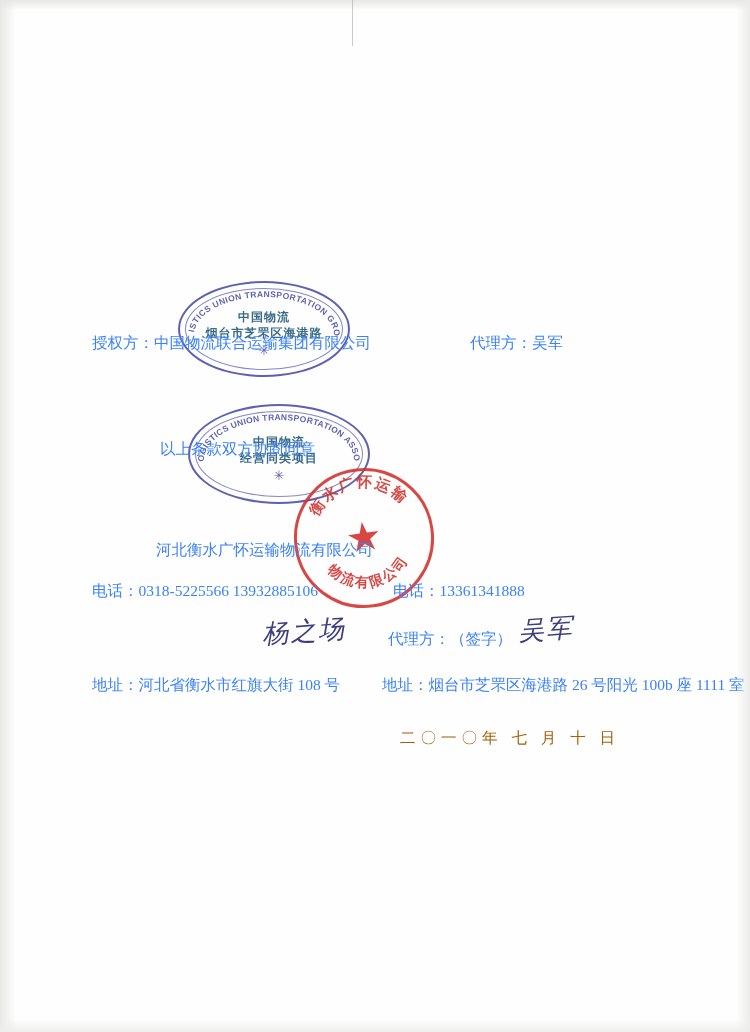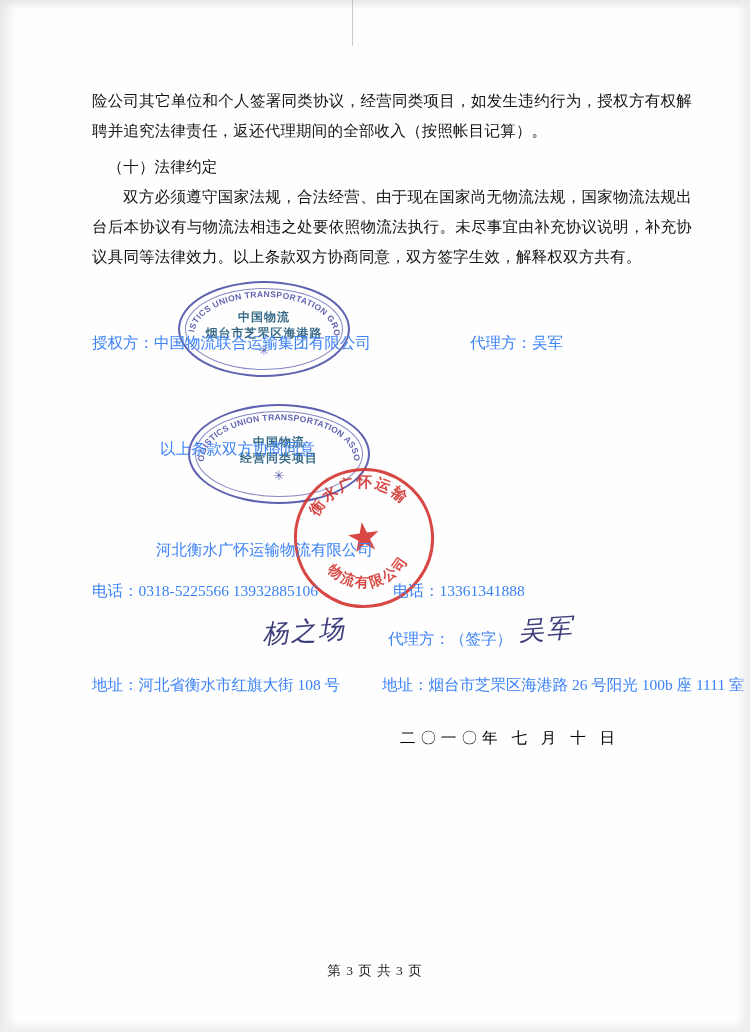--- a/index.html
+++ b/index.html
@@ -171,38 +171,33 @@
     font-size: 13.5px;
     color: #1d1d1d;
     letter-spacing: 1px;
   }
   .date-line {
     position: absolute;
     left: 400px;
     top: 728px;
     font-size: 15.5px;
     letter-spacing: 5px;
-    color: #000000;
+    color: #a16207;
     white-space: nowrap;
   }
 </style>
 </head>
 <body>
 
 <div id="page">
 
   <div class="top-edge"></div>
   <div class="bottom-edge"></div>
   <div class="fold" style="left:352px;"></div>
 
-  <div class="doc-body">
-    <p class="para">险公司其它单位和个人签署同类协议，经营同类项目，如发生违约行为，授权方有权解聘并追究法律责任，返还代理期间的全部收入（按照帐目记算）。</p>
-    <p class="para section-title">（十）法律约定</p>
-    <p class="para indent2">双方必须遵守国家法规，合法经营、由于现在国家尚无物流法规，国家物流法规出台后本协议有与物流法相违之处要依照物流法执行。未尽事宜由补充协议说明，补充协议具同等法律效力。以上条款双方协商同意，双方签字生效，解释权双方共有。</p>
-  </div>
 
   <div class="stamp stamp-oval" style="left:178px; top:281px; width:168px; height:92px;">
     <div class="inner-ring"></div>
     <svg class="arc-text" width="168" height="92" viewBox="0 0 168 92">
       <defs>
         <path id="arcTop1" d="M 14,52 A 70,38 0 0 1 154,52"></path>
       </defs>
       <text font-size="8.5" letter-spacing="0.4">
         <textPath href="#arcTop1" startOffset="50%" text-anchor="middle">CHINA LOGISTICS UNION TRANSPORTATION GROUP SHARE</textPath>
       </text>
@@ -256,15 +251,14 @@
   <div class="signature" style="left:262px; top:614px;">杨之场</div>
 
   <div class="line-block" style="left:388px; top:626px;">代理方：（签字）</div>
   <div class="signature" style="left:518px; top:612px;">吴军</div>
 
   <div class="line-block" style="left:92px; top:672px;">地址：河北省衡水市红旗大街 108 号</div>
   <div class="line-block" style="left:382px; top:672px;">地址：烟台市芝罘区海港路 26 号阳光 100b 座 1111 室</div>
 
   <div class="date-line">二〇一〇年 七 月 十 日</div>
 
-  <div class="page-footer">第 3 页 共 3 页</div>
 
 </div>
 
 </body></html>

